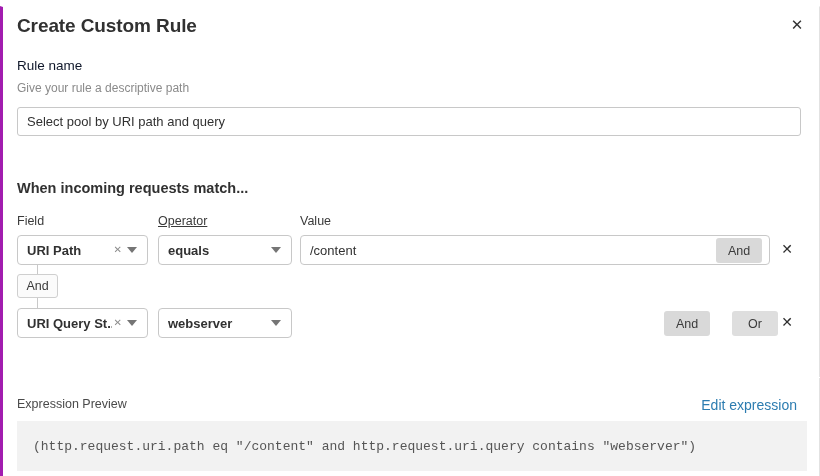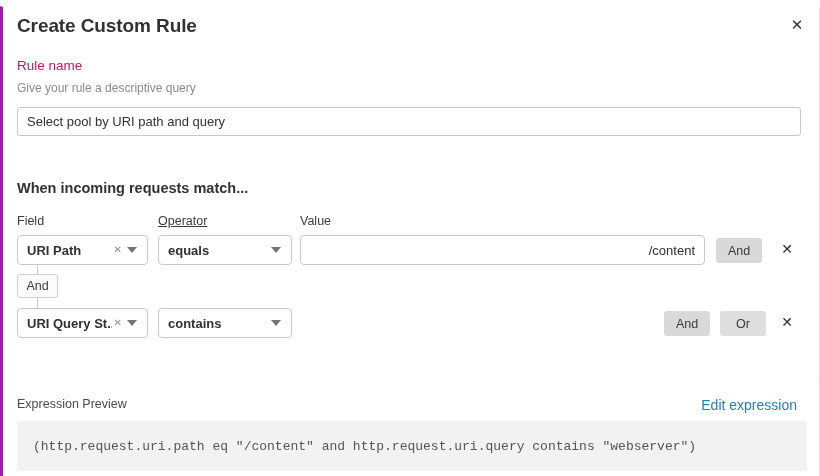--- a/index.html
+++ b/index.html
@@ -44,21 +44,21 @@
     font-weight: bold;
     line-height: 1;
     font-family: "DejaVu Sans", sans-serif;
   }
 
   
   .rule-name-label {
     position: absolute;
     left: 14px; top: 51px;
     font-size: 13.5px;
-    color: #be185d;
+    color: #0f172a;
   }
   .rule-name-hint {
     position: absolute;
     left: 14px; top: 74px;
     font-size: 12px;
     color: #8a8a8a;
   }
   .rule-name-input {
     position: absolute;
     left: 14px; top: 100px;
@@ -142,37 +142,37 @@
     height: 30px;
     border: 1px solid #c8c8c8;
     border-radius: 4px;
     background: #fff;
     font-family: "Liberation Sans", sans-serif;
     font-size: 13px;
     color: #313131;
     padding: 0 9px;
     outline: none;
   }
-  .value-input.v1 { width: 405px; text-align: right; }
+  .value-input.v1 { width: 470px; }
   .value-input.v2 { width: 355px; }
 
   .logic-btn {
     position: absolute;
     height: 25px;
     min-width: 46px;
     border: none;
     border-radius: 3px;
     background: #d9d9d9;
     color: #3b3b3b;
     font-family: "Liberation Sans", sans-serif;
     font-size: 12.5px;
     cursor: pointer;
     padding: 0 11px;
   }
-  .logic-btn.or-btn { background: #dedede; }
+  .logic-btn.or-btn { background: #dedede; margin-left: 12px; }
   .logic-btn.and-r1 { left: 713px; top: 3px; }
   .logic-btn.and-r2 { left: 661px; top: 3px; }
   .logic-btn.or-r2 { left: 717px; top: 3px; }
 
   .delete-x {
     position: absolute;
     top: 5px;
     width: 18px; height: 18px;
     display: flex; align-items: center; justify-content: center;
     font-size: 14px;
@@ -247,21 +247,21 @@
 </style>
 </head>
 <body>
 
 <div class="page">
 
   <div class="modal-title">Create Custom Rule</div>
   <div class="close-btn">✕</div>
 
   <div class="rule-name-label">Rule name</div>
-  <div class="rule-name-hint">Give your rule a descriptive query</div>
+  <div class="rule-name-hint">Give your rule a descriptive path</div>
   <input class="rule-name-input" type="text" value="Select pool by URI path and query" style="">
 
   <div class="section-heading">When incoming requests match...</div>
   <div class="col-label field">Field</div>
   <div class="col-label operator">Operator</div>
   <div class="col-label value">Value</div>
 
   <div class="cond-row r1">
     <div class="select-box field-sel">
       <span class="select-text">URI Path</span>
@@ -280,21 +280,21 @@
   <div class="connector-line"></div>
   <div class="and-badge">And</div>
 
   <div class="cond-row r2">
     <div class="select-box field-sel">
       <span class="select-text">URI Query St...</span>
       <span class="clear-x">✕</span>
       <span class="caret"></span>
     </div>
     <div class="select-box op-sel">
-      <span class="select-text">contains</span>
+      <span class="select-text">webserver</span>
       <span class="caret"></span>
     </div>
     <button class="logic-btn and-r2">And</button>
     <button class="logic-btn or-btn or-r2">Or</button>
     <div class="delete-x d2">✕</div>
   </div>
 
   <div class="divider"></div>
   <div class="expr-label">Expression Preview</div>
   <a class="edit-expr-link">Edit expression</a>

